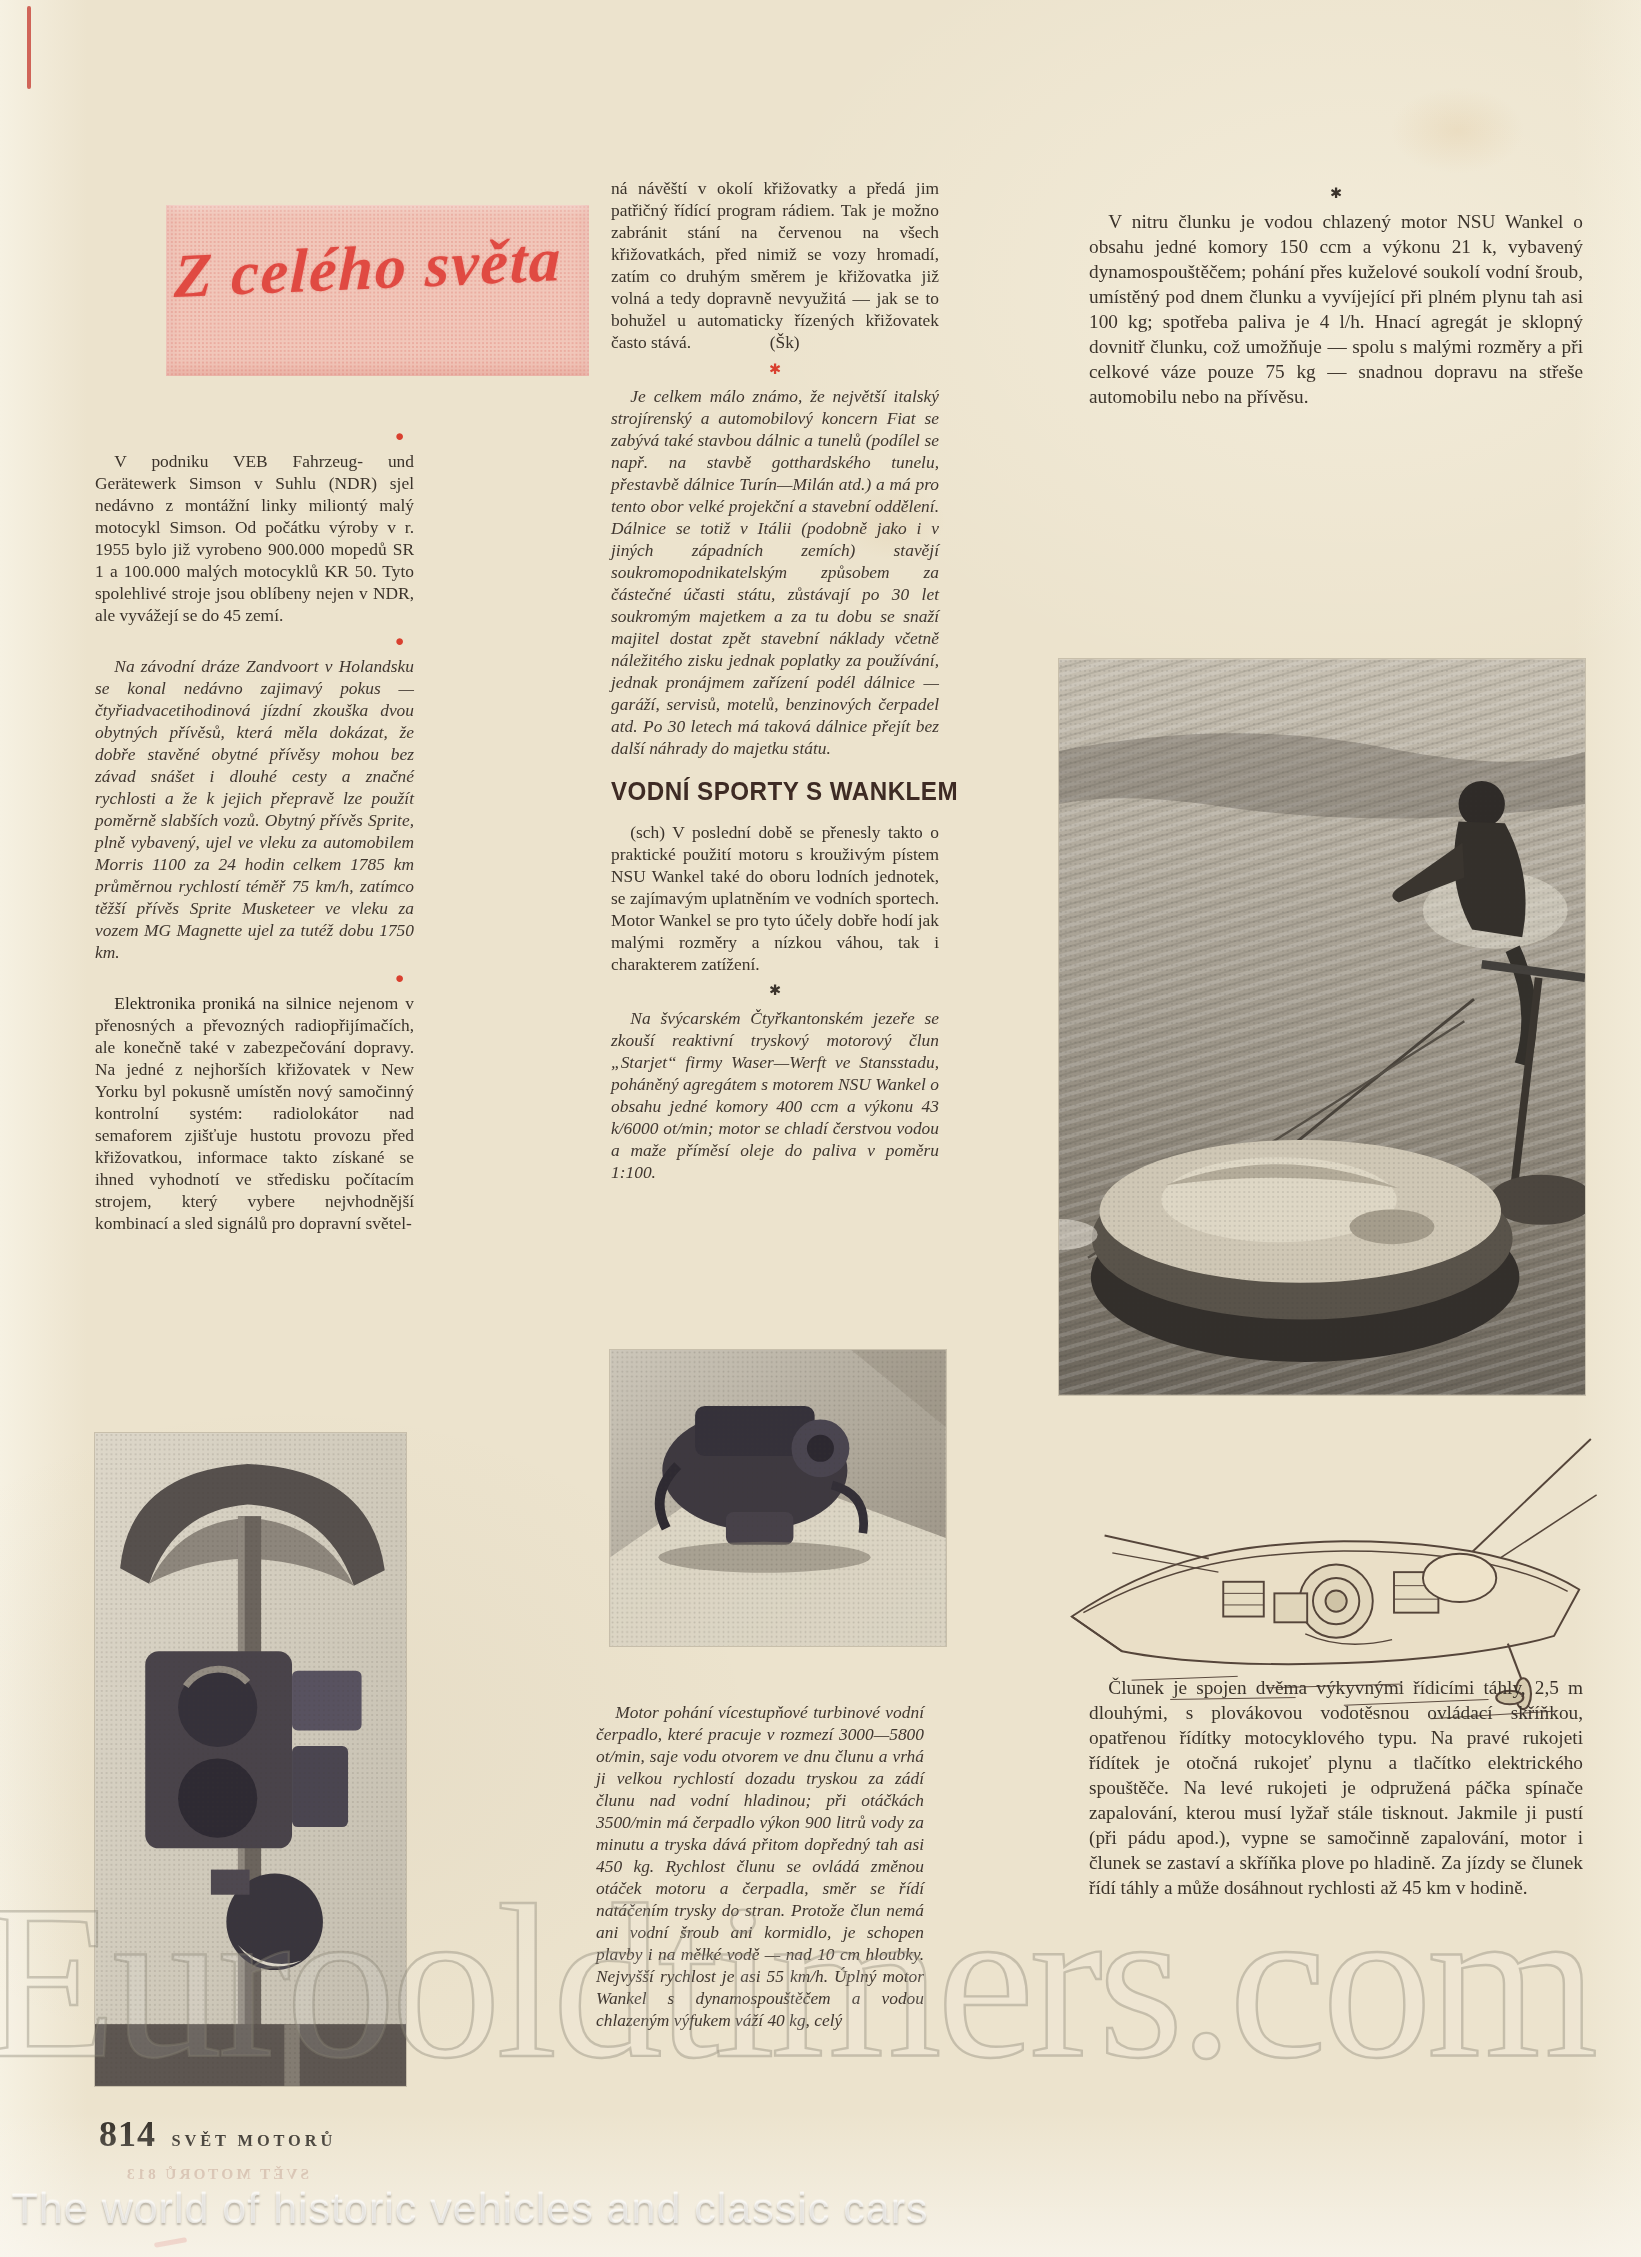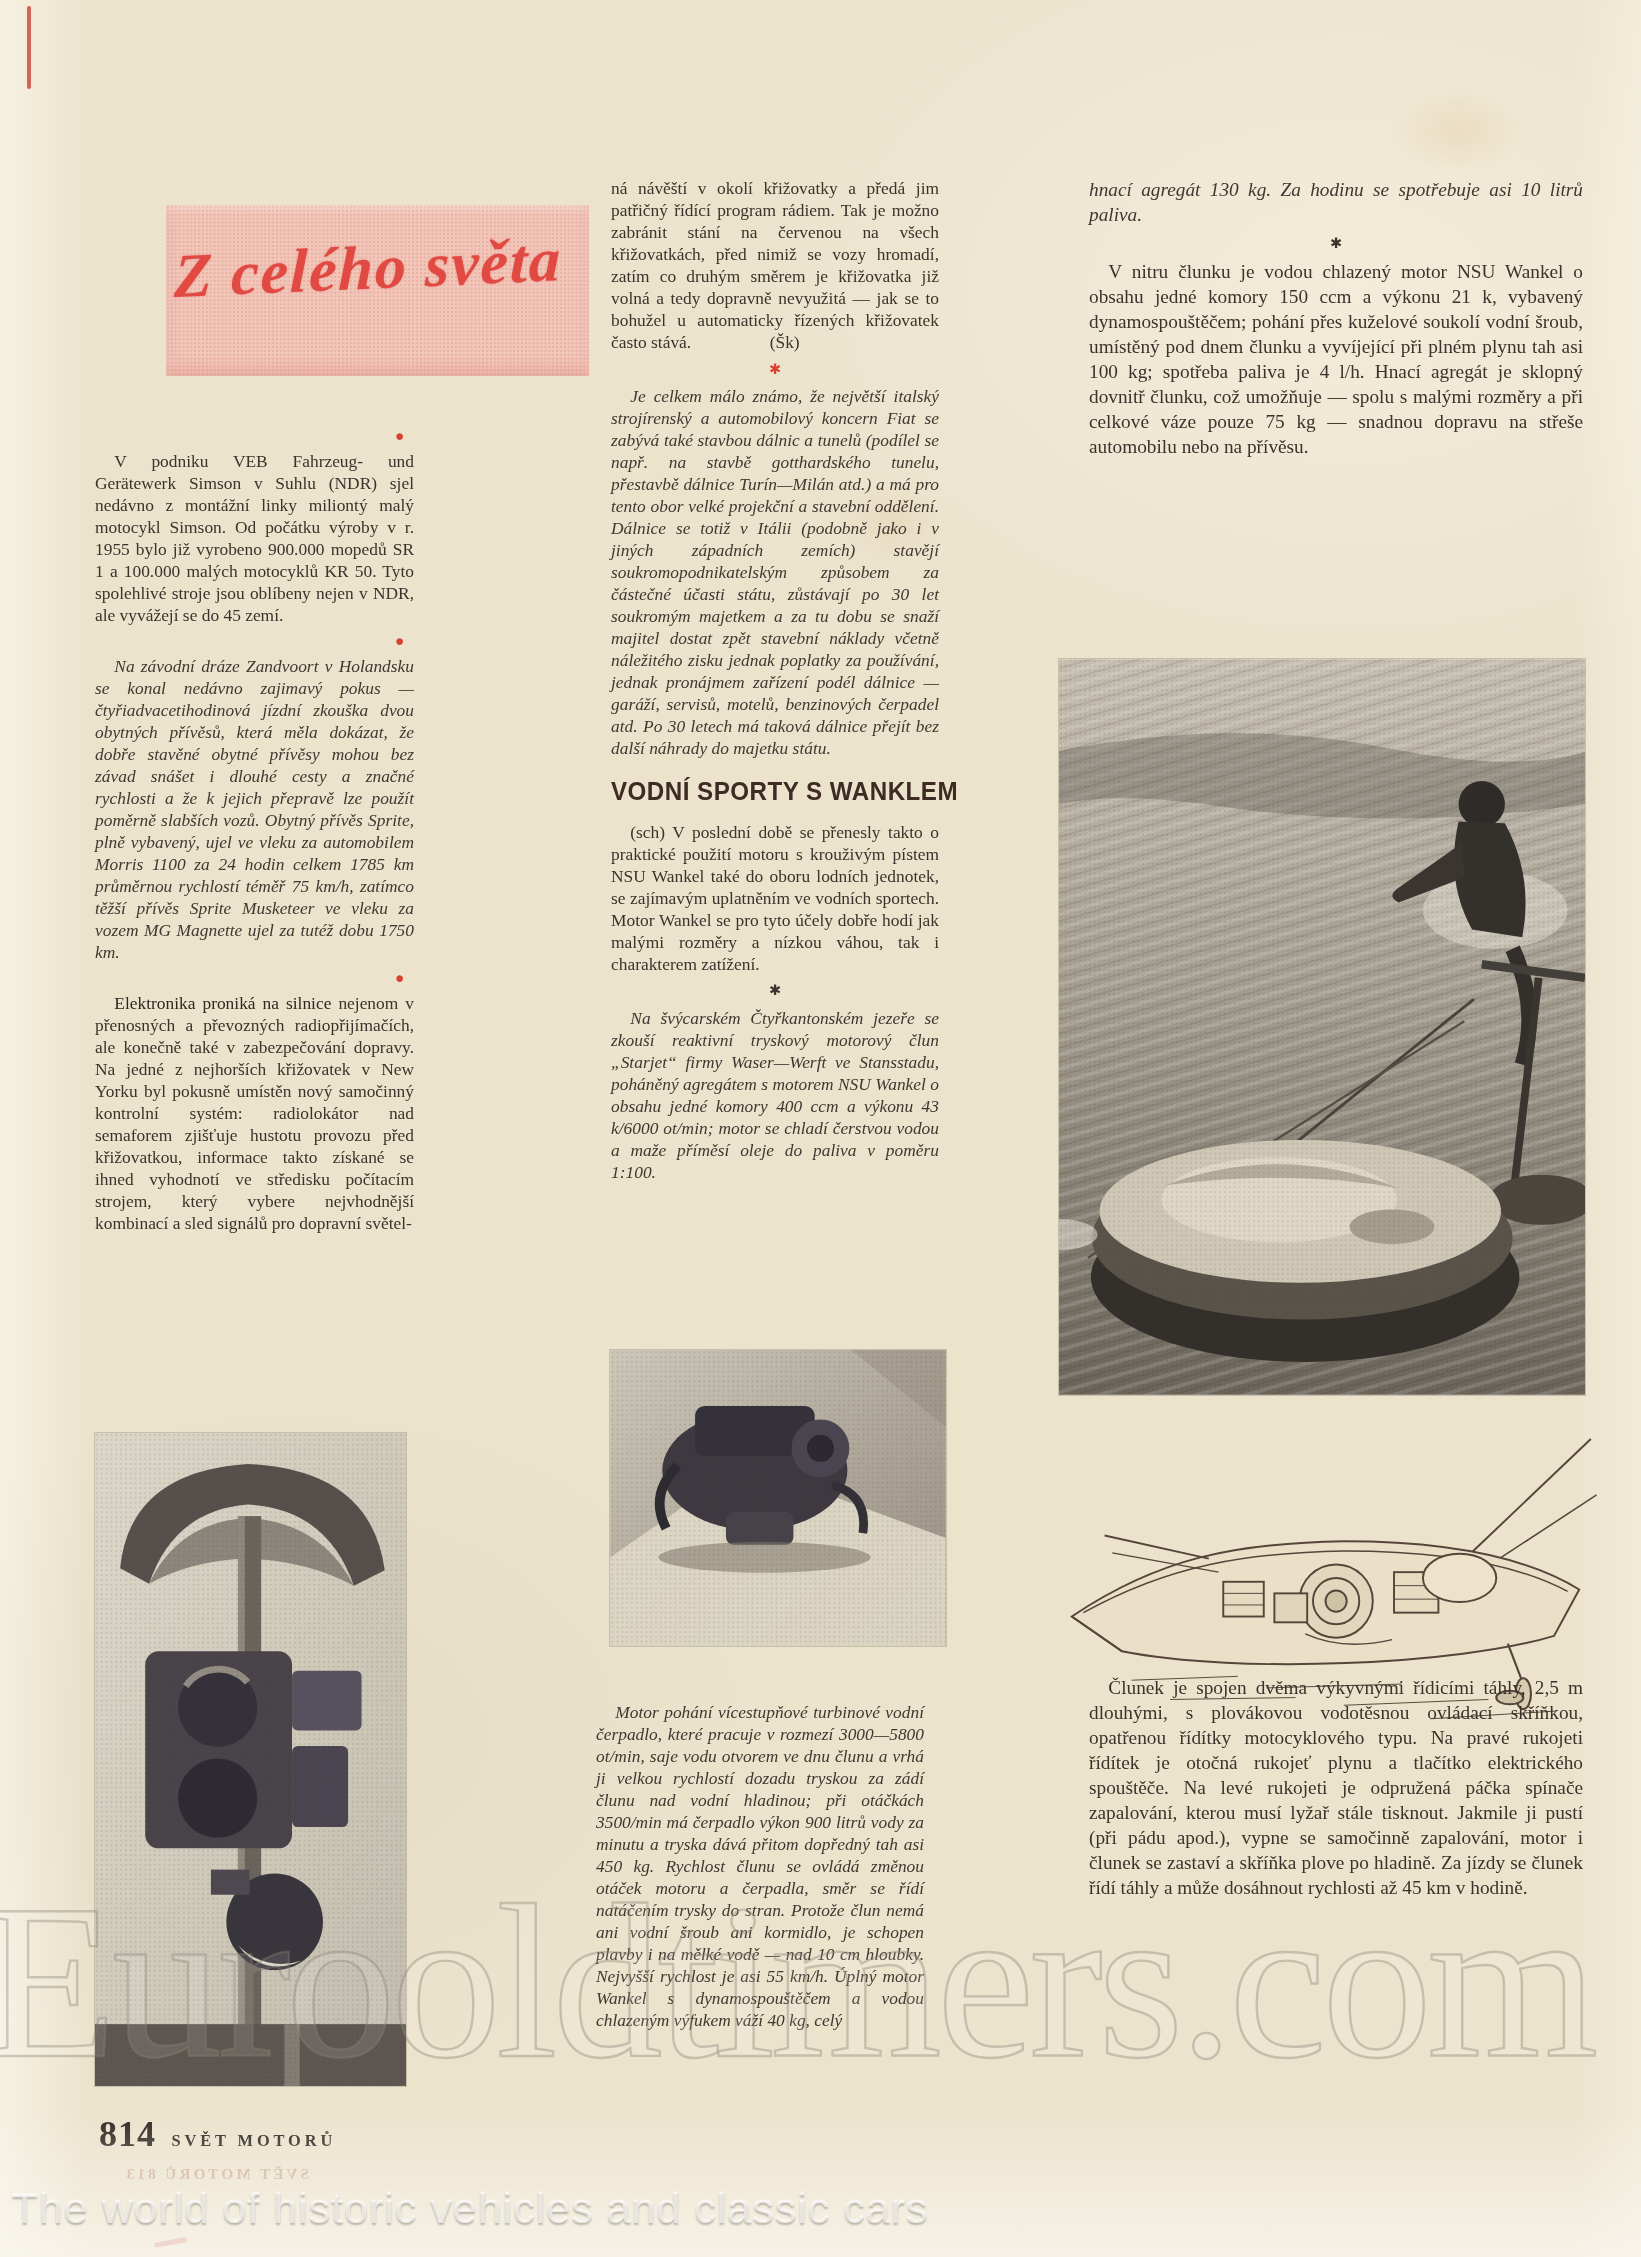--- a/index.html
+++ b/index.html
@@ -171,21 +171,20 @@
       <ellipse cx="160" cy="215" rx="110" ry="16" fill="#7d766a" opacity=".55"></ellipse>
       <rect width="348" height="307" fill="url(#ht2)"></rect>
     </svg>
   </div>
 
   <div class="abs" style="left:596px;top:1701px;width:328px;">
     <p class="para ital">Motor pohání vícestupňové turbinové vodní čerpadlo, které pracuje v rozmezí 3000—5800 ot/min, saje vodu otvorem ve dnu člunu a vrhá ji velkou rychlostí dozadu tryskou za zádí člunu nad vodní hladinou; při otáčkách 3500/min má čerpadlo výkon 900 litrů vody za minutu a tryska dává přitom dopředný tah asi 450 kg. Rychlost člunu se ovládá změnou otáček motoru a čerpadla, směr se řídí natáčením trysky do stran. Protože člun nemá ani vodní šroub ani kormidlo, je schopen plavby i na mělké vodě — nad 10 cm hloubky. Nejvyšší rychlost je asi 55 km/h. Úplný motor Wankel s dynamospouštěčem a vodou chlazeným výfukem váží 40 kg, celý</p>
   </div>
 
   <div class="abs" style="left:1089px;top:177px;width:494px;">
-    <p class="para ital col3txt noind">hnací agregát 130 kg. Za hodinu se spotřebuje asi 10 litrů paliva.</p>
     <div class="sepast blk">✱</div>
     <p class="para col3txt" style="margin-top:7.7px;">V nitru člunku je vodou chlazený motor NSU Wankel o obsahu jedné komory 150 ccm a výkonu 21 k, vybavený dynamospouštěčem; pohání přes kuželové soukolí vodní šroub, umístěný pod dnem člunku a vyvíjející při plném plynu tah asi 100 kg; spotřeba paliva je 4 l/h. Hnací agregát je sklopný dovnitř člunku, což umožňuje — spolu s malými rozměry a při celkové váze pouze 75 kg — snadnou dopravu na střeše automobilu nebo na přívěsu.</p>
   </div>
 
   <div class="abs photo" style="left:1059px;top:659px;width:526px;height:736px;">
     <svg width="526" height="736" viewBox="0 0 545 762" xmlns="http://www.w3.org/2000/svg">
       <defs>
         <pattern id="ht3" width="5" height="5" patternUnits="userSpaceOnUse">
           <circle cx="2" cy="2" r="1" fill="rgba(55,50,46,.15)"></circle>
         </pattern>

